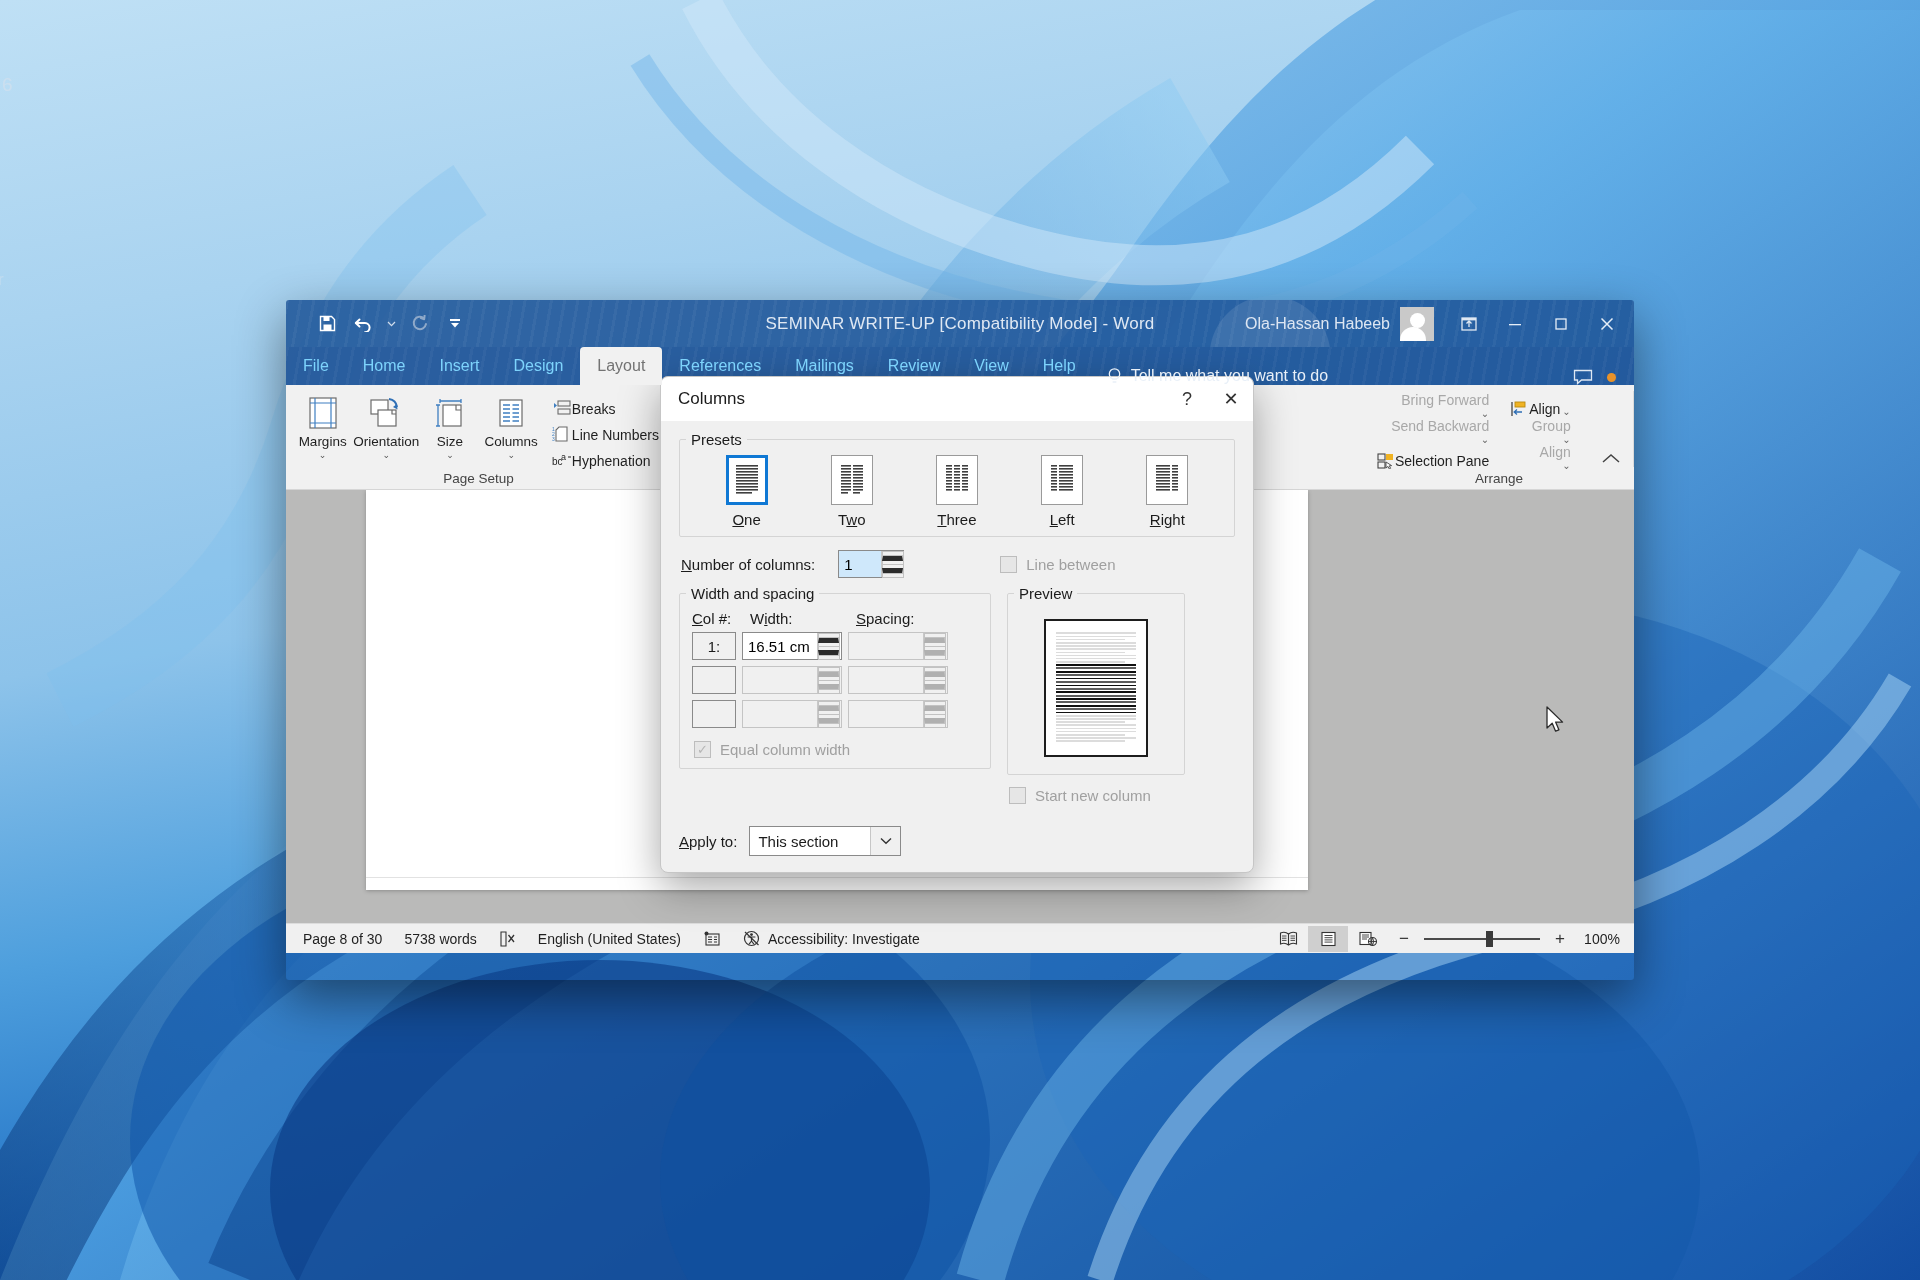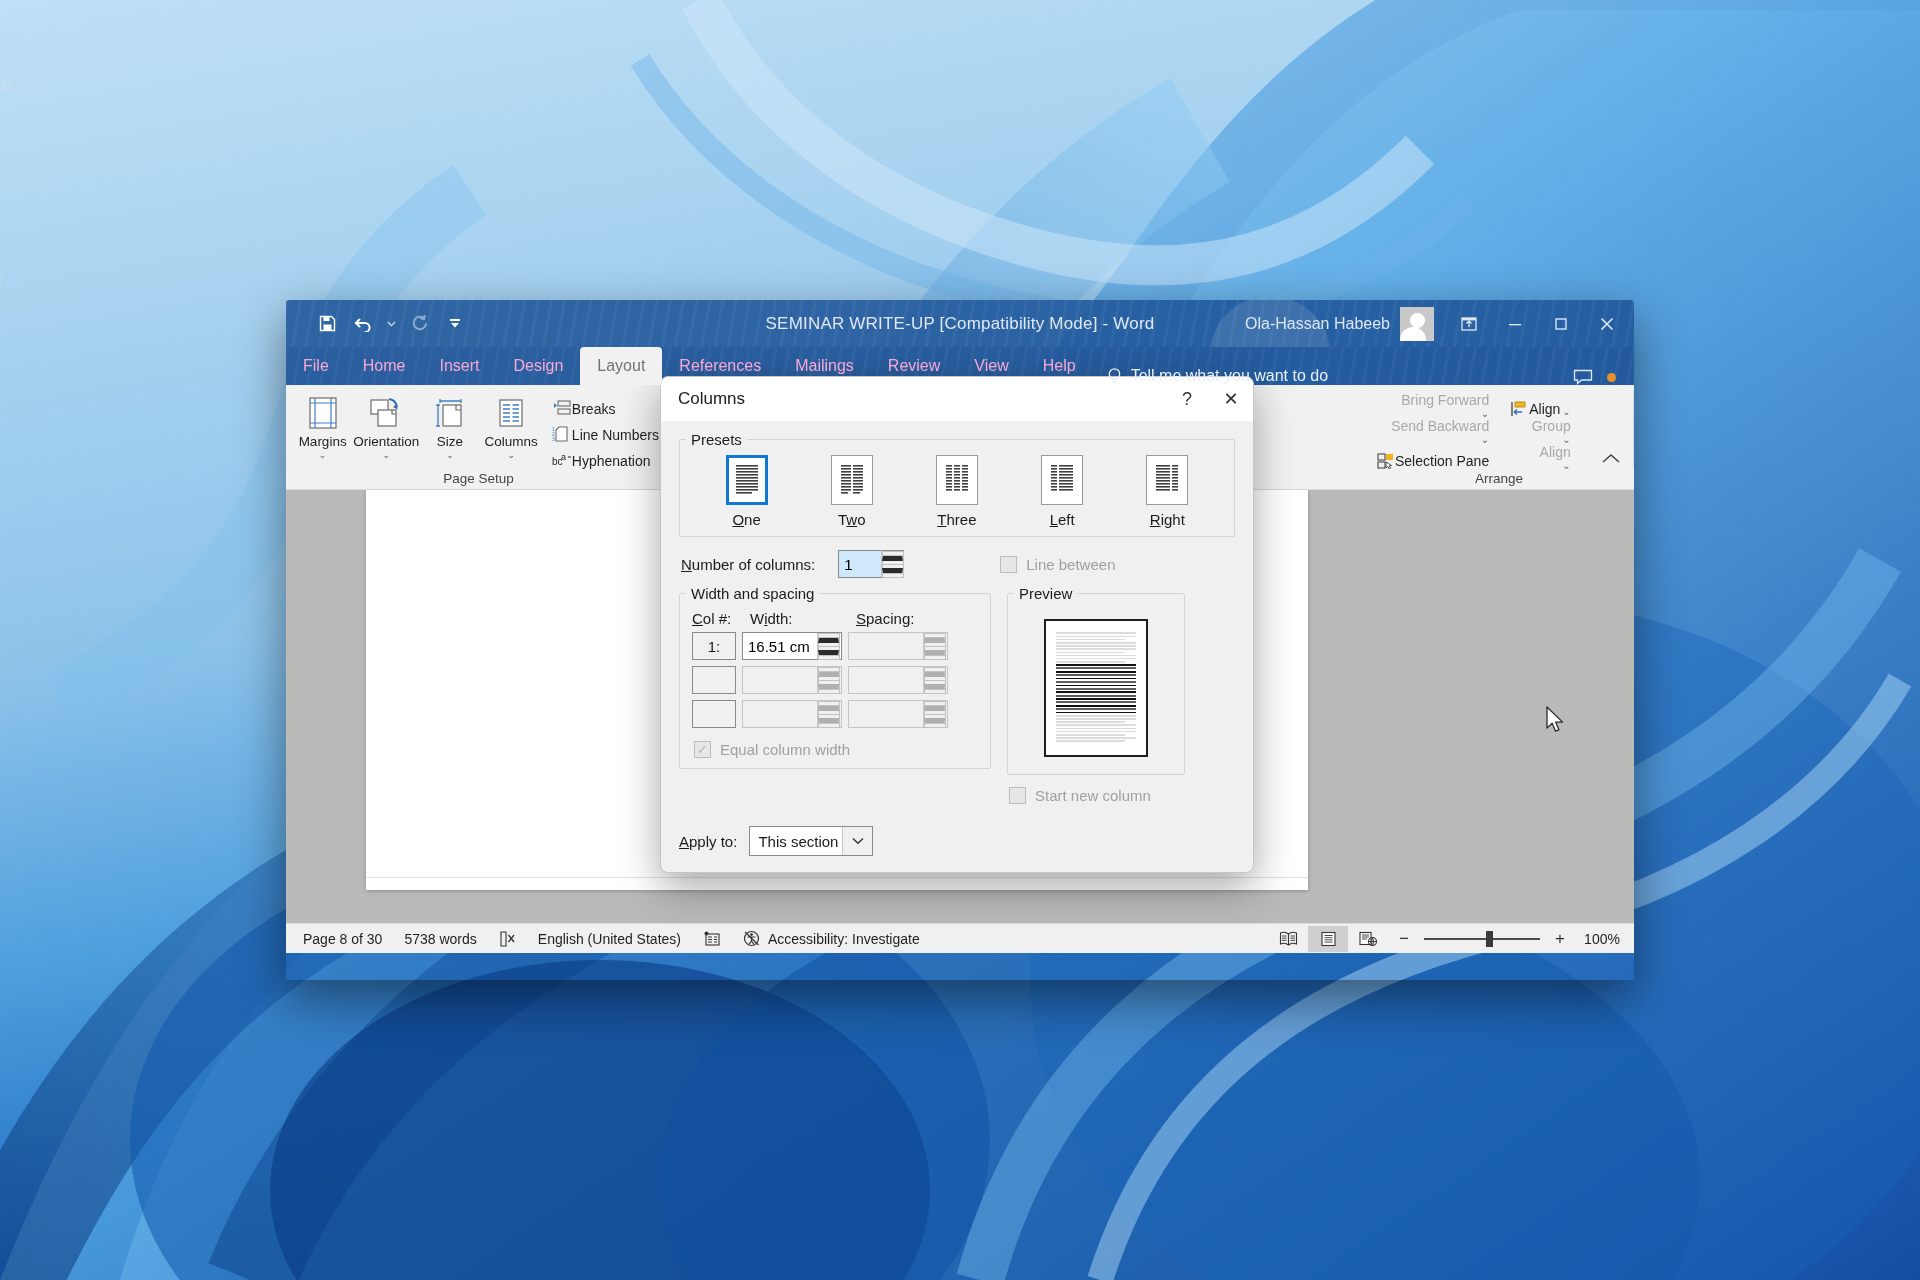--- a/index.html
+++ b/index.html
@@ -71,21 +71,21 @@
     height:38px; background:rgba(31,85,152,0.92);
     display:flex; align-items:flex-end; position:relative;
   }
   .tab-strip::before{
     content:""; position:absolute; inset:0;
     background:repeating-linear-gradient(100deg, rgba(255,255,255,.04) 0 3px, rgba(0,0,0,0) 3px 13px);
     pointer-events:none;
   }
   .tab{
     height:38px; padding:0 17px; display:flex;align-items:center;
-    color:#f9a8d4; font-size:16px; z-index:2; cursor:default;
+    color:#7dd3fc; font-size:16px; z-index:2; cursor:default;
   }
   .tab.active{ background:#f1f1f1; color:#737373; border-radius:4px 4px 0 0; }
   .tellme{ display:flex;align-items:center;gap:9px; margin-left:14px; z-index:2;}
   .tellme span{ color:#e9f0f8; font-size:16px; }
   .title-right2{ margin-left:auto; display:flex;align-items:center;gap:14px;padding-right:18px;z-index:2;}
   .dot-orange{ width:9px;height:9px;border-radius:50%;background:#e8922a;}
 
   
   .ribbon{
     height:105px; background:#f1f1f1; position:relative;
@@ -234,21 +234,21 @@
     width:104px;height:138px; background:#fff; border:2px solid #1d1d1d; padding:8px 10px;
     display:flex; flex-direction:column; justify-content:center; gap:0;
   }
   .pl{ height:1.6px; background:#dcdcdc; margin-bottom:1.6px; }
   .pl.dark{ background:#5d5d5d; height:2px; margin-bottom:1.6px;}
   .pl.black{ background:#111; }
   .pl.short{ width:86%; }
 
   .applyto-row{ display:flex; align-items:center; gap:12px; margin-top:12px;}
   .combo{
-    width:124px;height:30px; border:1px solid #8a8a8a; background:#fff;
+    width:152px;height:30px; border:1px solid #8a8a8a; background:#fff;
     display:flex; align-items:center; font-size:15px; padding-left:8px;
   }
   .combo .cval{ flex:1; }
   .combo .cbtn{
     width:30px;height:28px; background:#f0f0f0; border-left:1px solid #c6c6c6;
     display:flex;align-items:center;justify-content:center; cursor:default;
   }
 
   .cursor-arrow{ position:absolute; left:1545px; top:706px; z-index:99; }
 

